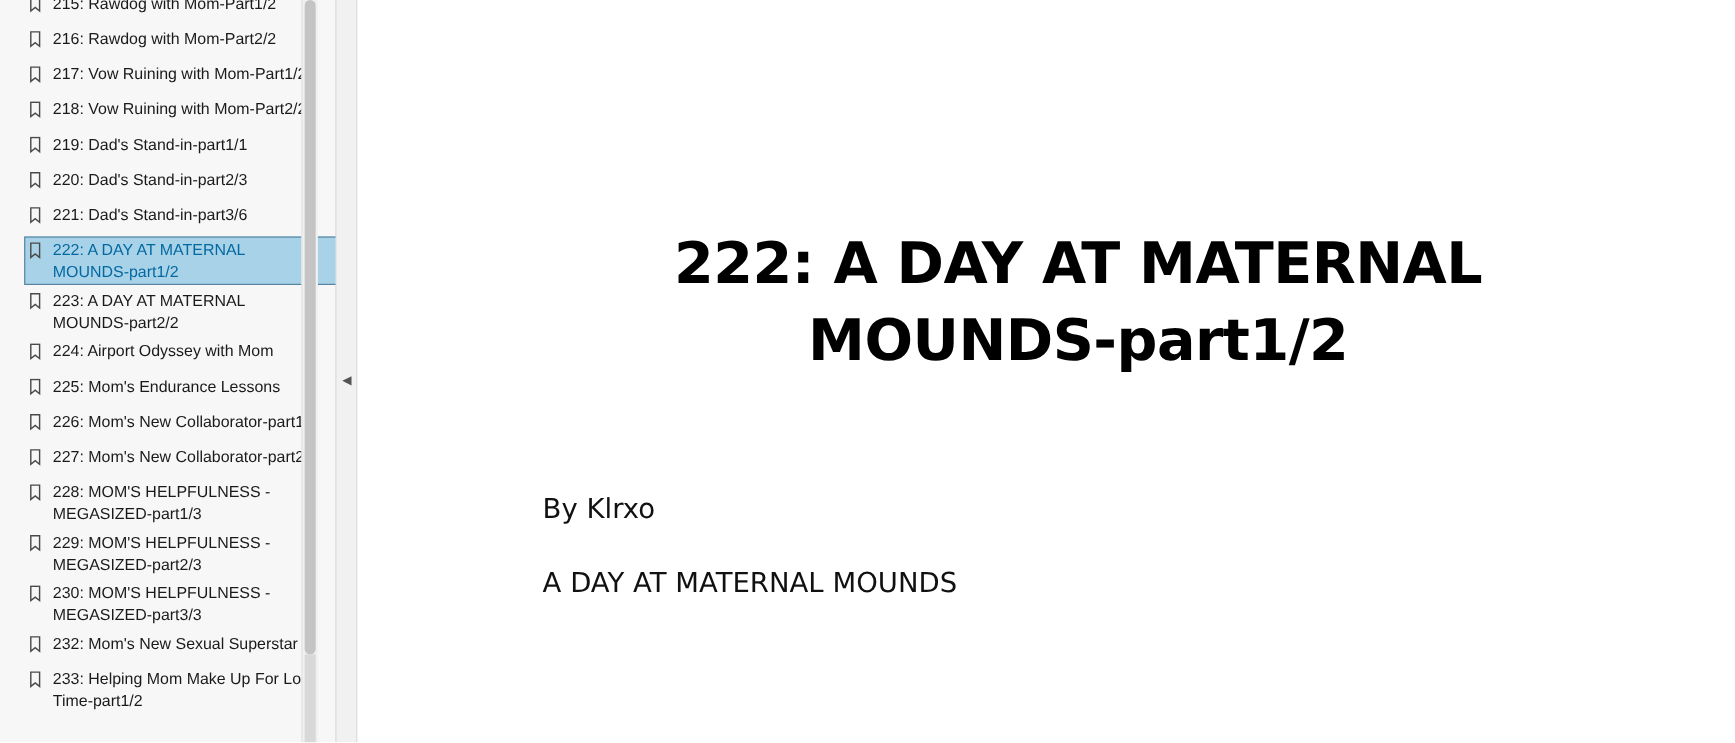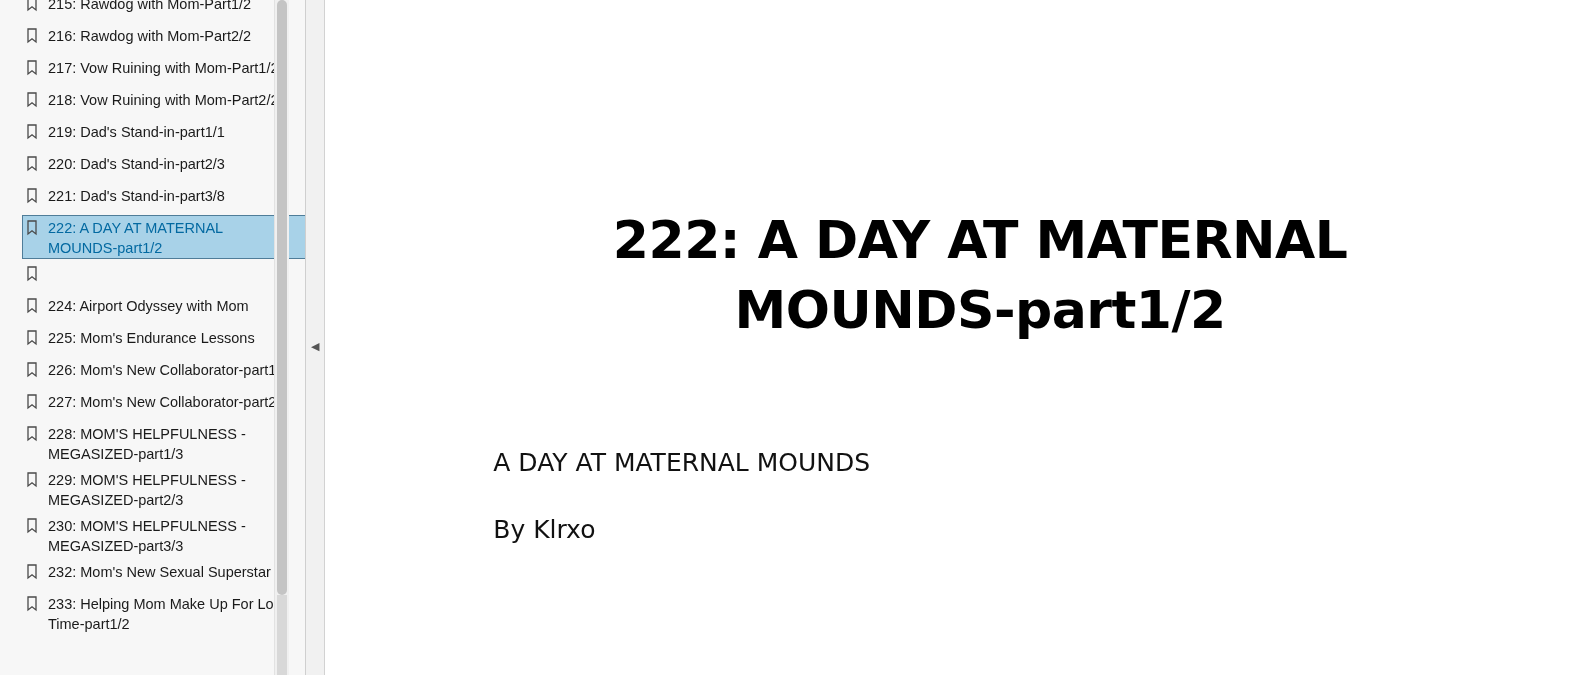--- a/index.html
+++ b/index.html
@@ -221,38 +221,40 @@
             </svg>
           </span>
           <span class="bm-label">220: Dad's Stand-in-part2/3</span>
         </li>
         <li class="bm-item">
           <span class="bm-icon">
             <svg width="12" height="16" viewBox="0 0 12 16" xmlns="http://www.w3.org/2000/svg">
               <path d="M2 1 h8 v13 l-4 -3.2 l-4 3.2 z" fill="none" stroke="#4a4a4a" stroke-width="1.3"></path>
             </svg>
           </span>
-          <span class="bm-label">221: Dad's Stand-in-part3/8</span>
+          <span class="bm-label">221: Dad's Stand-in-part3/6</span>
         </li>
         <li class="bm-item selected">
           <span class="bm-sel"></span>
           <span class="bm-icon">
             <svg width="12" height="16" viewBox="0 0 12 16" xmlns="http://www.w3.org/2000/svg">
               <path d="M2 1 h8 v13 l-4 -3.2 l-4 3.2 z" fill="none" stroke="#4a4a4a" stroke-width="1.3"></path>
             </svg>
           </span>
           <span class="bm-label">222: A DAY AT MATERNAL
 MOUNDS-part1/2</span>
         </li>
         <li class="bm-item">
           <span class="bm-icon">
             <svg width="12" height="16" viewBox="0 0 12 16" xmlns="http://www.w3.org/2000/svg">
               <path d="M2 1 h8 v13 l-4 -3.2 l-4 3.2 z" fill="none" stroke="#4a4a4a" stroke-width="1.3"></path>
             </svg>
           </span>
+          <span class="bm-label">223: A DAY AT MATERNAL
+MOUNDS-part2/2</span>
         </li>
         <li class="bm-item">
           <span class="bm-icon">
             <svg width="12" height="16" viewBox="0 0 12 16" xmlns="http://www.w3.org/2000/svg">
               <path d="M2 1 h8 v13 l-4 -3.2 l-4 3.2 z" fill="none" stroke="#4a4a4a" stroke-width="1.3"></path>
             </svg>
           </span>
           <span class="bm-label">224: Airport Odyssey with Mom</span>
         </li>
         <li class="bm-item">
@@ -332,19 +334,19 @@
   </div>
 
   <div class="panel-divider">
     <div class="collapse-handle">◀</div>
   </div>
 
   <div class="doc-pane">
     <div class="doc-inner">
       <h1 class="doc-title">222: A DAY AT MATERNAL MOUNDS-part1/2</h1>
       <div class="doc-body">
+        <p class="doc-p">By Klrxo</p>
         <p class="doc-p">A DAY AT MATERNAL MOUNDS</p>
-        <p class="doc-p">By Klrxo</p>
       </div>
     </div>
   </div>
 
 </div>
 
 </body></html>

